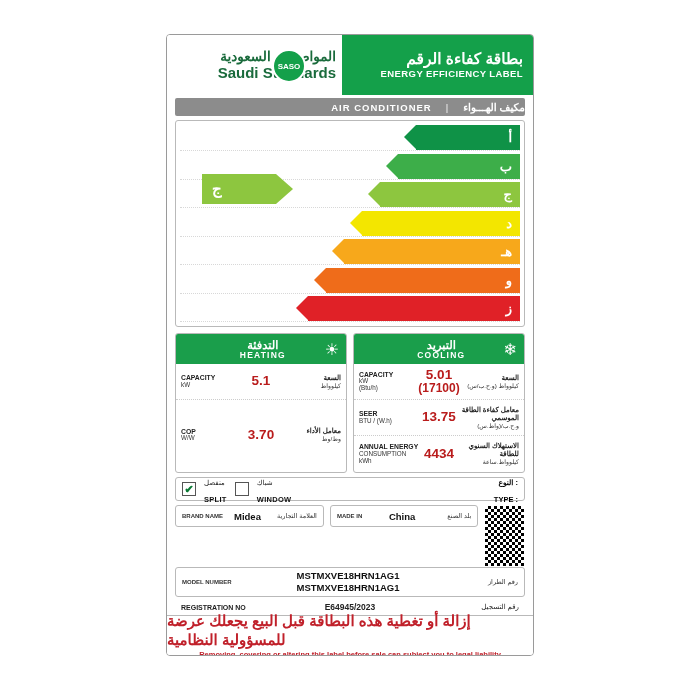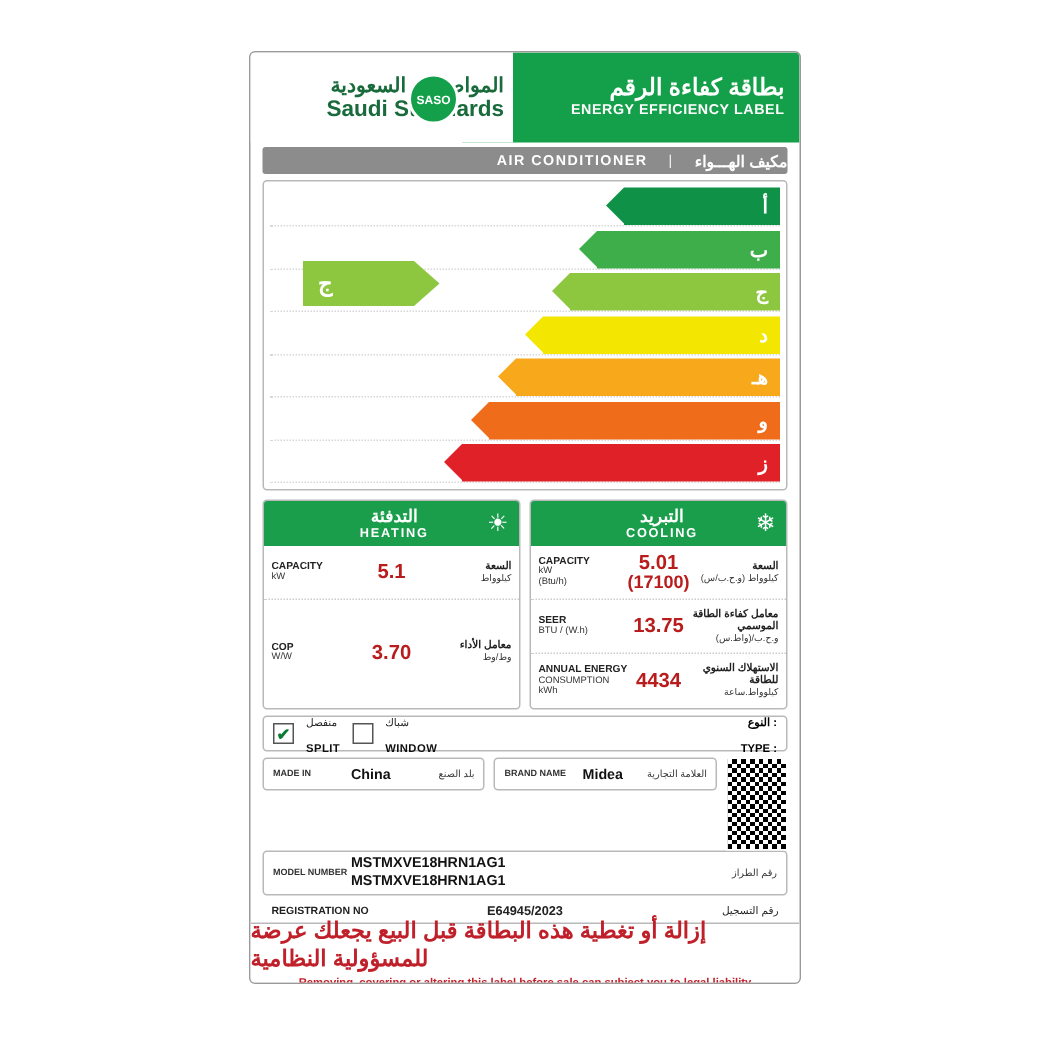--- a/index.html
+++ b/index.html
@@ -272,21 +272,21 @@
     border: 1px solid #b9b9b9;
     border-radius: 3px;
     display: flex;
     align-items: center;
     padding: 2px 6px;
     min-height: 30px;
     margin: 0 8px 4px 8px;
   }
   .model-row .k-en { font-size: 6px; color: #333; font-weight: bold; width: 52px; }
   .model-row .v {
-    flex: 1; font-size: 9.5px; font-weight: bold; color: #111;
+    flex: 1; text-align: center; font-size: 9.5px; font-weight: bold; color: #111;
     line-height: 1.25;
   }
   .model-row .k-ar { font-size: 6.5px; color: #333; text-align: right; width: 56px; }
 
   .plain-row {
     display: flex; align-items: center;
     padding: 1px 14px;
     font-size: 7px; color: #222; gap: 36px;
   }
   .plain-row .k-en { font-weight: bold; width: 120px; }
@@ -487,28 +487,28 @@
       <span class="type-right">
         <span class="ar">النوع :</span><br>
         <span class="en">TYPE :</span>
       </span>
     </div>
 
     <div class="info-wrap">
       <div class="info-left">
         <div class="info-two">
           <div class="info-row">
+            <span class="k-en">BRAND NAME</span>
+            <span class="v">Midea</span>
+            <span class="k-ar">العلامة التجارية</span>
+          </div>
+          <div class="info-row">
             <span class="k-en">MADE IN</span>
             <span class="v">China</span>
             <span class="k-ar">بلد الصنع</span>
-          </div>
-          <div class="info-row">
-            <span class="k-en">BRAND NAME</span>
-            <span class="v">Midea</span>
-            <span class="k-ar">العلامة التجارية</span>
           </div>
         </div>
       </div>
       <div class="qr"></div>
     </div>
 
     <div class="model-row">
       <span class="k-en">MODEL NUMBER</span>
       <span class="v" style="white-space:pre-line">MSTMXVE18HRN1AG1
 MSTMXVE18HRN1AG1</span>

